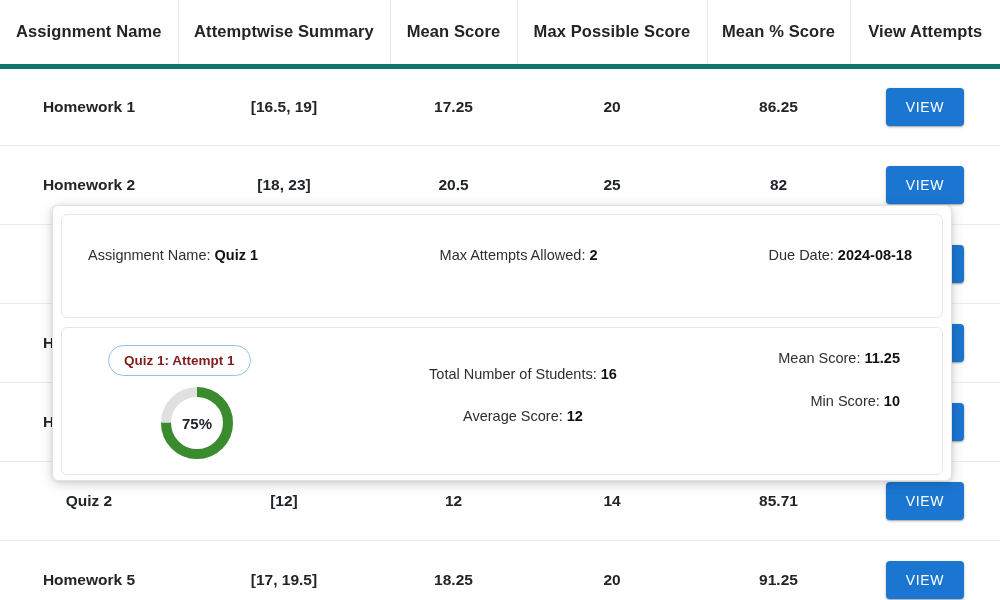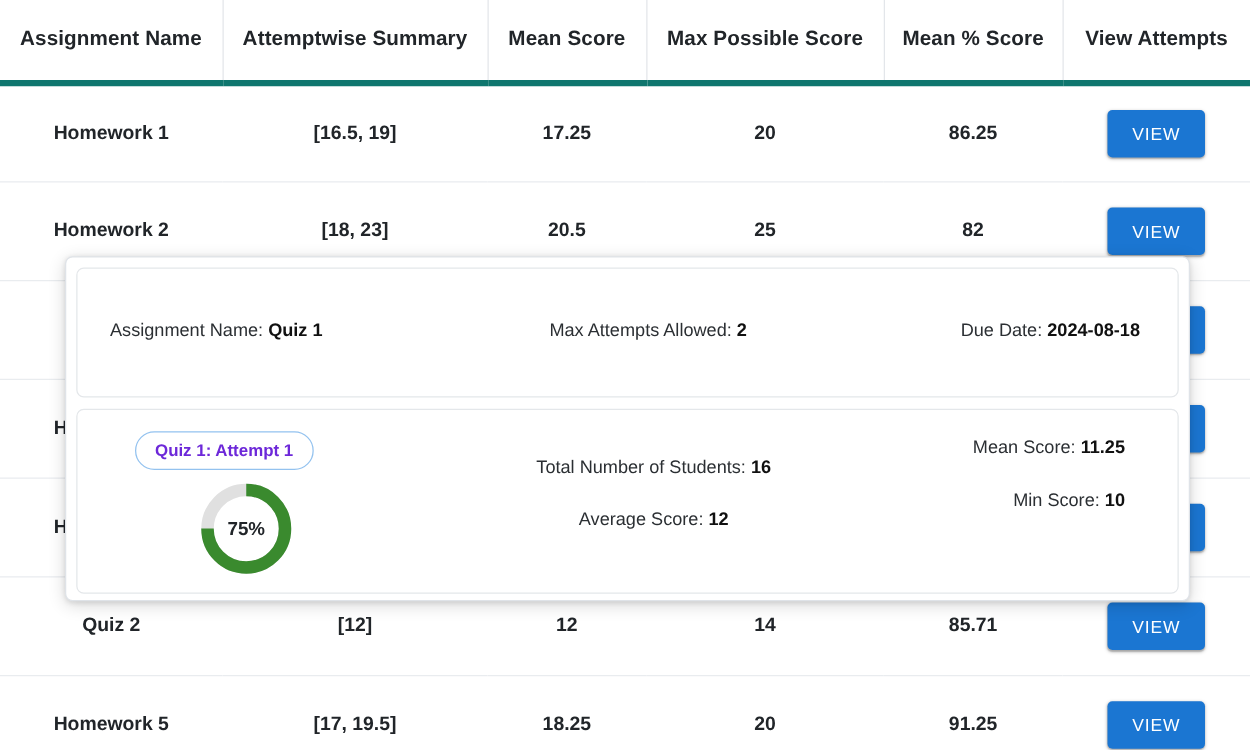--- a/index.html
+++ b/index.html
@@ -73,31 +73,31 @@
     padding: 8px;
   }
   .popup-card {
     background:#fff;
     border: 1px solid #e4e7ea;
     border-radius: 6px;
   }
   .popup-card.meta { height: 104px; padding: 22px 26px 0 26px; position:relative; }
   .popup-card.stats { height: 148px; margin-top: 9px; position: relative; }
 
-  .meta-row { display:flex; align-items:flex-end; height:36px; }
+  .meta-row { display:flex; align-items:center; height:36px; }
   .meta-cell { font-size: 14.5px; color:#2b2f33; white-space: nowrap; }
   .meta-cell b { font-weight: 700; color:#111; }
   .meta-c1 { width: 378px; }
   .meta-c2 { width: 315px; }
   .meta-c3 { flex: 1; text-align: right; padding-right: 4px; margin-left: 36px; }
 
   .badge {
     position:absolute; left: 46px; top: 17px;
     border: 1px solid #93c2ef;
-    color: #6d28d9;
+    color: #7f1d1d;
     background: #ffffff;
     border-radius: 18px;
     padding: 7px 15px;
     font-size: 13.5px;
     font-weight: 700;
     white-space: nowrap;
   }
 
   .donut-wrap { position:absolute; left: 96px; top: 56px; width: 78px; height: 78px; }
   .donut-pct {

